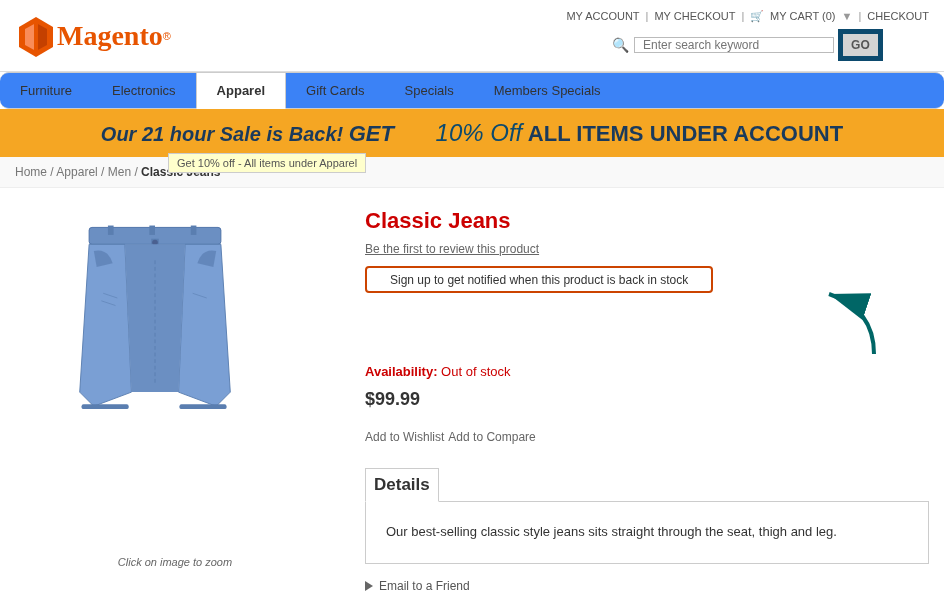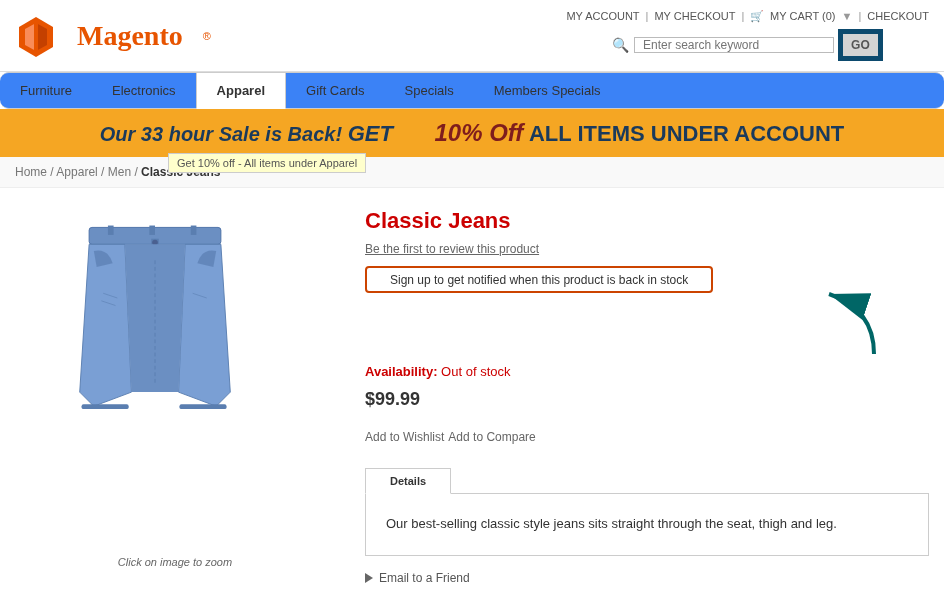--- a/index.html
+++ b/index.html
@@ -1,38 +1,38 @@
 <!DOCTYPE html>
 <html><head>
   <meta charset="utf-8">
   <style>
     * { margin: 0; padding: 0; box-sizing: border-box; }
     body { font-family: Arial, sans-serif; font-size: 13px; color: #333; background: #fff; width: 944px; }
 
     
     .header { display: flex; justify-content: space-between; align-items: center; padding: 10px 15px; border-bottom: 1px solid #ddd; }
-    .logo { display: flex; align-items: center; gap: 20px; }
+    .logo { display: flex; align-items: center; gap: 0; }
     .logo-icon { width: 42px; height: 42px; }
     .header-right { display: flex; flex-direction: column; align-items: center; gap: 6px; }
     .header-links { display: flex; gap: 6px; font-size: 11px; color: #555; }
     .header-links a { color: #555; text-decoration: none; }
     .header-links span { color: #999; }
     .search-bar { display: flex; align-items: center; gap: 4px; }
     .search-bar input { border: 1px solid #bbb; padding: 0 8px; font-size: 12px; width: 200px; color: #999; }
     .search-bar button { background: #d4d4d4; border: 5px solid #0c4a6e; padding: 4px 8px; font-size: 12px; cursor: pointer; font-weight: bold; color: #555; }
 
     
     .nav { background: #3b82f6; border-bottom: 1px solid #ccc; border-top: 1px solid #ccc; display: flex; border-radius: 9px; }
     .nav-item { padding: 10px 20px; font-size: 13px; color: #333; cursor: pointer; text-decoration: none; }
     .nav-item.active { background: #fff; border-left: 1px solid #ccc; border-right: 1px solid #ccc; border-bottom: 1px solid #fff; margin-bottom: -1px; font-weight: bold; }
 
     
     .banner { background: #f5a623; padding: 10px 20px; text-align: center; position: relative; }
     .banner-text { font-size: 20px; font-style: italic; color: #1a3a5c; font-weight: bold; }
-    .banner-text .highlight { color: #7f1d1d; font-size: 24px; font-weight: bold; font-style: italic; margin-left: 36px; }
+    .banner-text .highlight { color: #0c4a6e; font-size: 24px; font-weight: normal; font-style: italic; margin-left: 36px; }
     .banner-text .caps { color: #1a3a5c; font-size: 22px; font-style: normal; }
     .banner-tooltip { position: absolute; left: 168px; top: 44px; background: #ffffcc; border: 1px solid #ccc; padding: 3px 8px; font-size: 11px; color: #555; z-index: 10; }
 
     
     .breadcrumb { padding: 8px 15px; font-size: 12px; color: #777; background: #f9f9f9; border-bottom: 1px solid #eee; }
     .breadcrumb a { color: #777; text-decoration: none; }
     .breadcrumb strong { color: #333; }
 
     
     .main { display: flex; padding: 20px 15px; gap: 30px; }
@@ -52,21 +52,21 @@
     .availability { color: #cc0000; font-size: 13px; margin-bottom: 10px; }
     .price { font-size: 18px; color: #333; font-weight: bold; margin-bottom: 20px; }
 
     
     .actions { display: flex; flex-direction: row; gap: 4px; margin-bottom: 24px; }
     .action-link { font-size: 12px; color: #666; text-decoration: none; cursor: pointer; }
 
     
     .tabs { margin-top: 10px; }
     .tab-header { display: flex; }
-    .tab { padding: 6px 24px; border: 1px solid #ccc; background: #f0f0f0; font-size: 11px; cursor: pointer; color: #333; }
+    .tab { padding: 6px 8px; border: 1px solid #ccc; background: #f0f0f0; font-size: 17px; cursor: pointer; color: #333; }
     .tab.active { background: #fff; border-bottom: 1px solid #fff; font-weight: bold; }
     .tab-content { border: 1px solid #ccc; padding: 20px; margin-top: -1px; }
     .tab-description { font-size: 13px; color: #333; line-height: 1.6; }
 
     
     .email-friend { margin-top: 15px; display: flex; align-items: center; gap: 6px; font-size: 12px; color: #555; cursor: pointer; }
     .triangle-right { display: inline-block; width: 0; height: 0; border-top: 5px solid transparent; border-bottom: 5px solid transparent; border-left: 8px solid #666; }
   </style>
 </head>
 <body>
@@ -106,21 +106,21 @@
   <a class="nav-item">Furniture</a>
   <a class="nav-item">Electronics</a>
   <a class="nav-item active">Apparel</a>
   <a class="nav-item">Gift Cards</a>
   <a class="nav-item">Specials</a>
   <a class="nav-item">Members Specials</a>
 </nav>
 
 <div class="banner">
   <span class="banner-text">
-    <em>Our 33 hour Sale is Back!</em>
+    <em>Our 21 hour Sale is Back!</em>
     <span style="color:#1a3a5c;font-weight:bold;font-size:22px;">GET</span>
     <span class="highlight">10% Off</span>
     <span class="caps">ALL ITEMS UNDER ACCOUNT</span>
   </span>
   <div class="banner-tooltip">Get 10% off - All items under Apparel</div>
 </div>
 
 <div class="breadcrumb">
   <a>Home</a> /
   <a>Apparel</a> /

